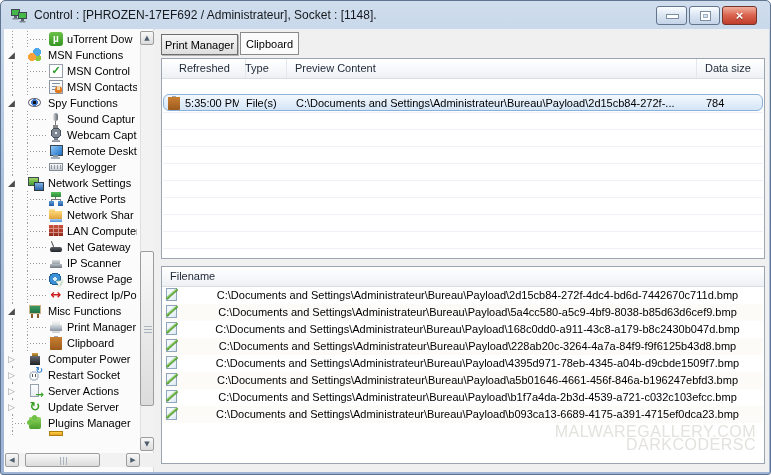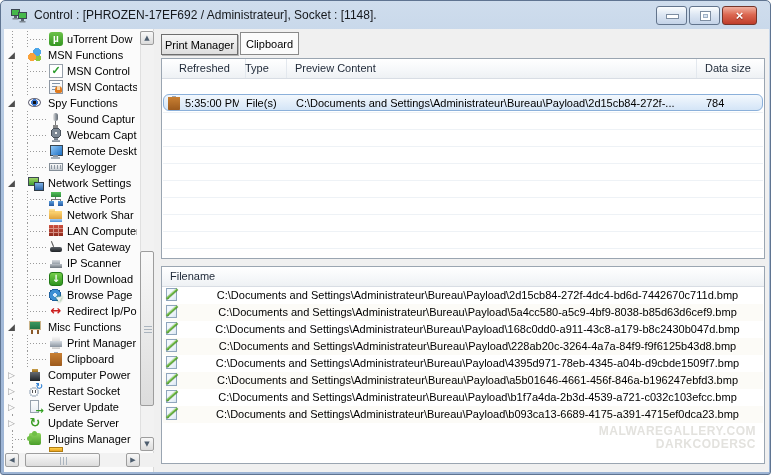--- a/index.html
+++ b/index.html
@@ -194,21 +194,21 @@
   .c-prev { left:132px; width:400px; } .c-size { left:542px; width:58px; }
   .selrow .ti { left:3px; top:1px; }
   .fnrow { position:absolute; left:1px; right:1px; height:17px; cursor:default; }
   .fnrow.alt { background:#fcfbf7; }
   .fnrow .ti { left:3px; top:1px; }
   .fnrow .fnlabel { position:absolute; left:33px; top:2px; right:4px; white-space:nowrap; overflow:hidden;text-align:center; }
   .i-bmp { background:linear-gradient(135deg,#f2f7fc 60%,#cfe0ef); box-shadow:inset 0 0 0 1px #8fa6bd; width:11px; height:13px; }
   .i-bmp::after { content:""; position:absolute; left:-1px; top:5px; width:14px; height:2px;
     background:linear-gradient(#8fd45e,#3f8f1f); transform:rotate(-42deg); box-shadow:0 0 1px #2a6a12; }
   .watermark { position:absolute; right:8px; top:158px; text-align:right; color:#e3e2de;
-    font-weight:bold; font-size:12px; letter-spacing:.5px; line-height:13px;margin-left:24px; }
+    font-weight:normal; font-size:16px; letter-spacing:.5px; line-height:13px;margin-left:24px; }
 </style>
 </head>
 <body>
 
 <div class="window">
   <div class="titlebar">
     <svg class="app-icon" viewBox="0 0 18 15">
       <rect x="1" y="1" width="9" height="7" fill="#3c4752"></rect>
         <rect x="2" y="2" width="7" height="5" fill="#46b84a"></rect>
       <rect x="4" y="8" width="3" height="2" fill="#5a646e"></rect>
@@ -335,27 +335,20 @@
             <span class="vl v8"></span>
             <span class="vl v23"></span>
             <span class="hst"></span>
             <span class="ti i-scanner"></span>
             <span class="tl">IP Scanner</span>
           </div>
         <div class="tr lv1">
             <span class="vl v8"></span>
             <span class="vl v23"></span>
             <span class="hst"></span>
-            <span class="ti i-urldl"></span>
-            <span class="tl">Url Download</span>
-          </div>
-        <div class="tr lv1">
-            <span class="vl v8"></span>
-            <span class="vl v23"></span>
-            <span class="hst"></span>
             <span class="ti i-browse"></span>
             <span class="tl">Browse Page</span>
           </div>
         <div class="tr lv1">
             <span class="vl v8"></span>
             <span class="vl v23"></span>
             <span class="hst"></span>
             <span class="ti i-redirect"></span>
             <span class="tl">Redirect Ip/Po</span>
           </div>
@@ -388,21 +381,21 @@
         <div class="tr lv0">
             <span class="vl v8"></span>
             <span class="exp closed"></span>
             <span class="ti i-plug"></span>
             <span class="tl">Restart Socket</span>
           </div>
         <div class="tr lv0">
             <span class="vl v8"></span>
             <span class="exp closed"></span>
             <span class="ti i-docarrow"></span>
-            <span class="tl">Server Update</span>
+            <span class="tl">Server Actions</span>
           </div>
         <div class="tr lv0">
             <span class="vl v8"></span>
             <span class="exp closed"></span>
             <span class="ti i-update"></span>
             <span class="tl">Update Server</span>
           </div>
         <div class="tr lv0">
             <span class="vl v8"></span>
             <span class="hst-root"></span>

